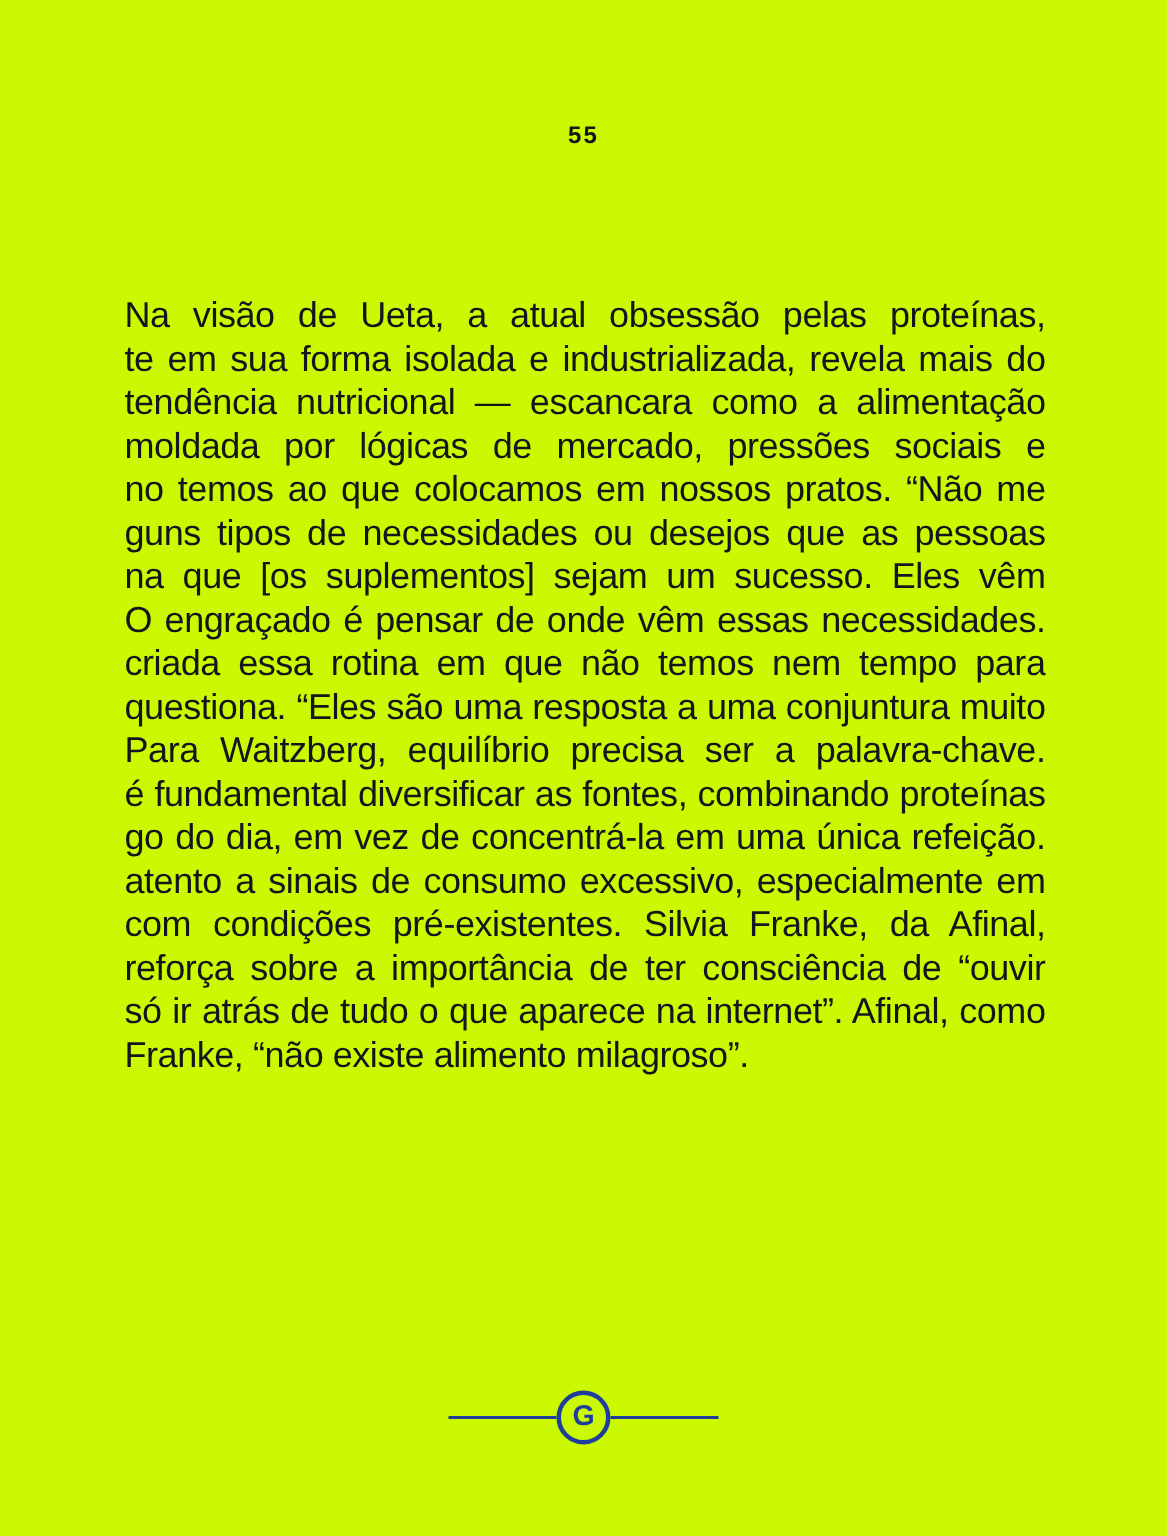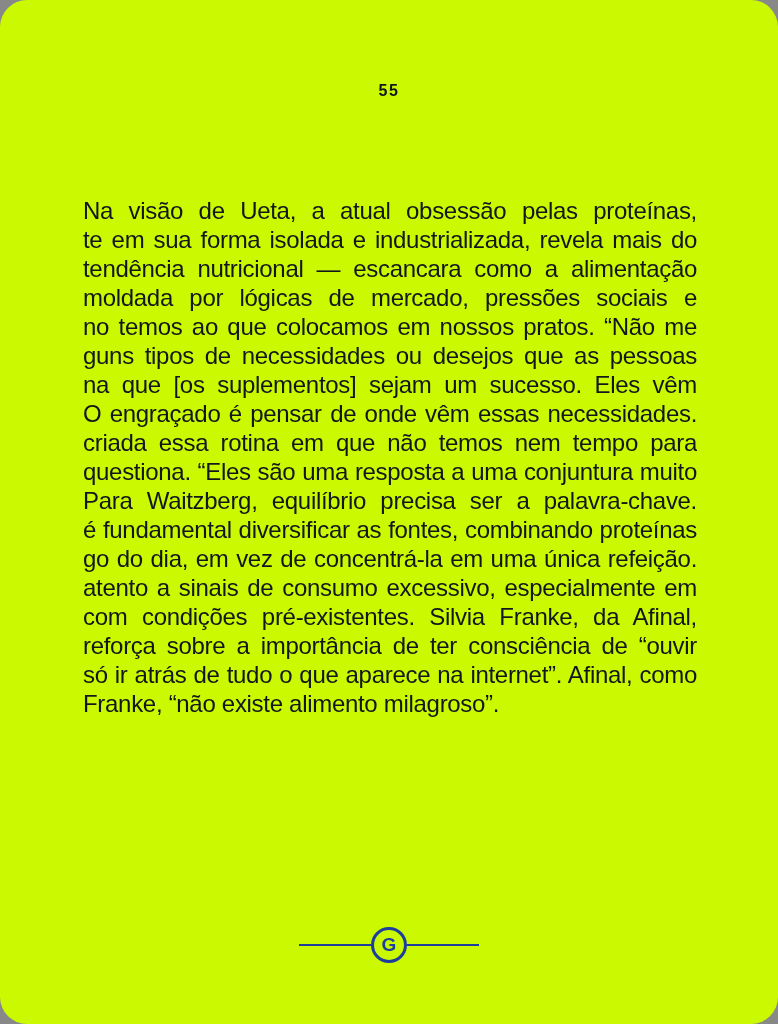--- a/index.html
+++ b/index.html
@@ -11,21 +11,20 @@
   html,body{ background:#888; }
   .page{
     position:relative;
     width:778px;
     height:1024px;
     margin:0 auto;
     background:var(--bg);
     overflow:hidden;
     font-family:"Liberation Sans","DejaVu Sans",sans-serif;
     color:var(--ink);
-    border-radius:27px;
   }
   .page-number{
     position:absolute;
     top:82px; left:0; right:0;
     text-align:center;
     font-size:16px;
     font-weight:700;
     letter-spacing:1.5px;
     color:var(--ink);
   }

